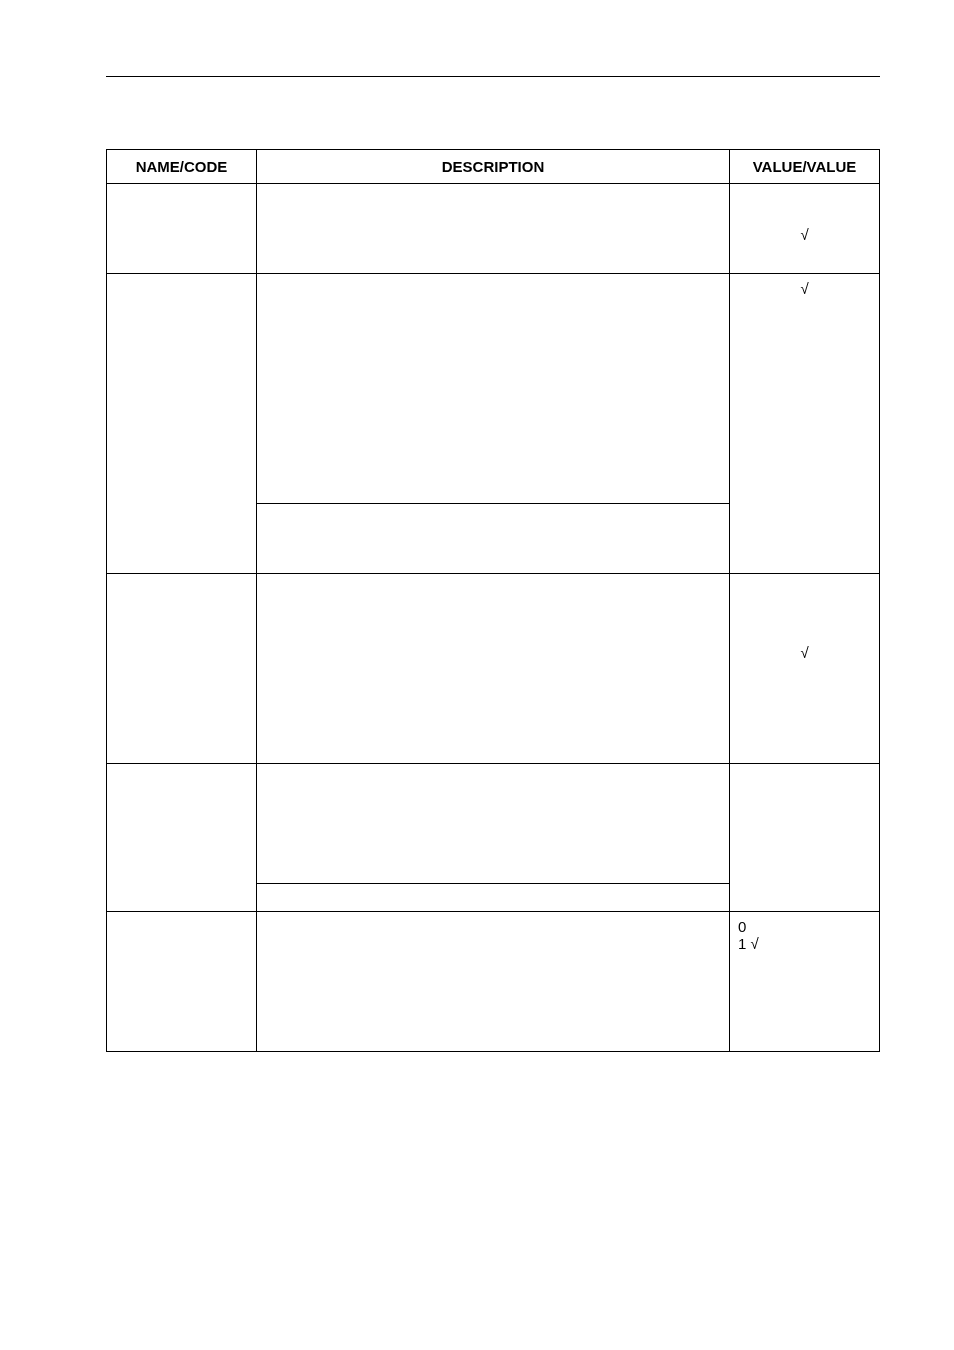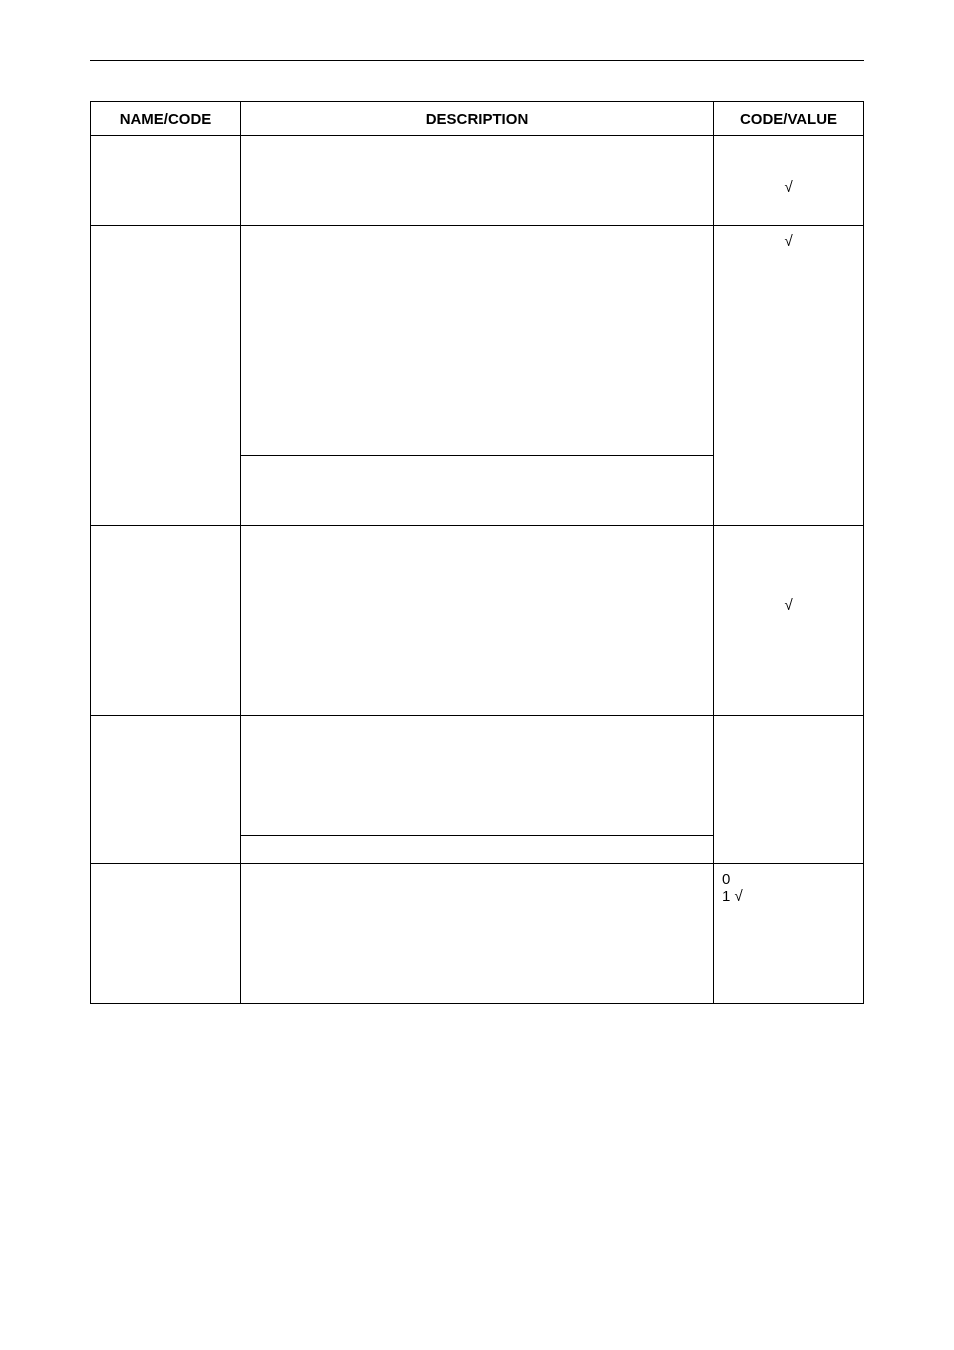--- a/index.html
+++ b/index.html
@@ -1,17 +1,17 @@
 <!DOCTYPE html>
 <html><head>
   <meta charset="utf-8">
   <style>
     * {
       margin: 0;
-      padding: 0;
+      padding: 16px;
       box-sizing: border-box;
     }
     body {
       font-family: Arial, Helvetica, sans-serif;
       background: #fff;
       width: 954px;
       height: 1350px;
       position: relative;
       padding: 60px 90px;
     }
@@ -80,21 +80,21 @@
 <table>
   <colgroup>
     <col class="col-name">
     <col class="col-desc">
     <col class="col-code">
   </colgroup>
   <thead>
     <tr>
       <th>NAME/CODE</th>
       <th>DESCRIPTION</th>
-      <th>CODE/VALUE</th>
+      <th>VALUE/VALUE</th>
     </tr>
   </thead>
   <tbody>
 
   <tr>
         <td class="tall-1"></td>
         <td class="tall-1"></td>
         <td class="cv-center cv-pad-top check">√</td>
       </tr>
       <tr>

